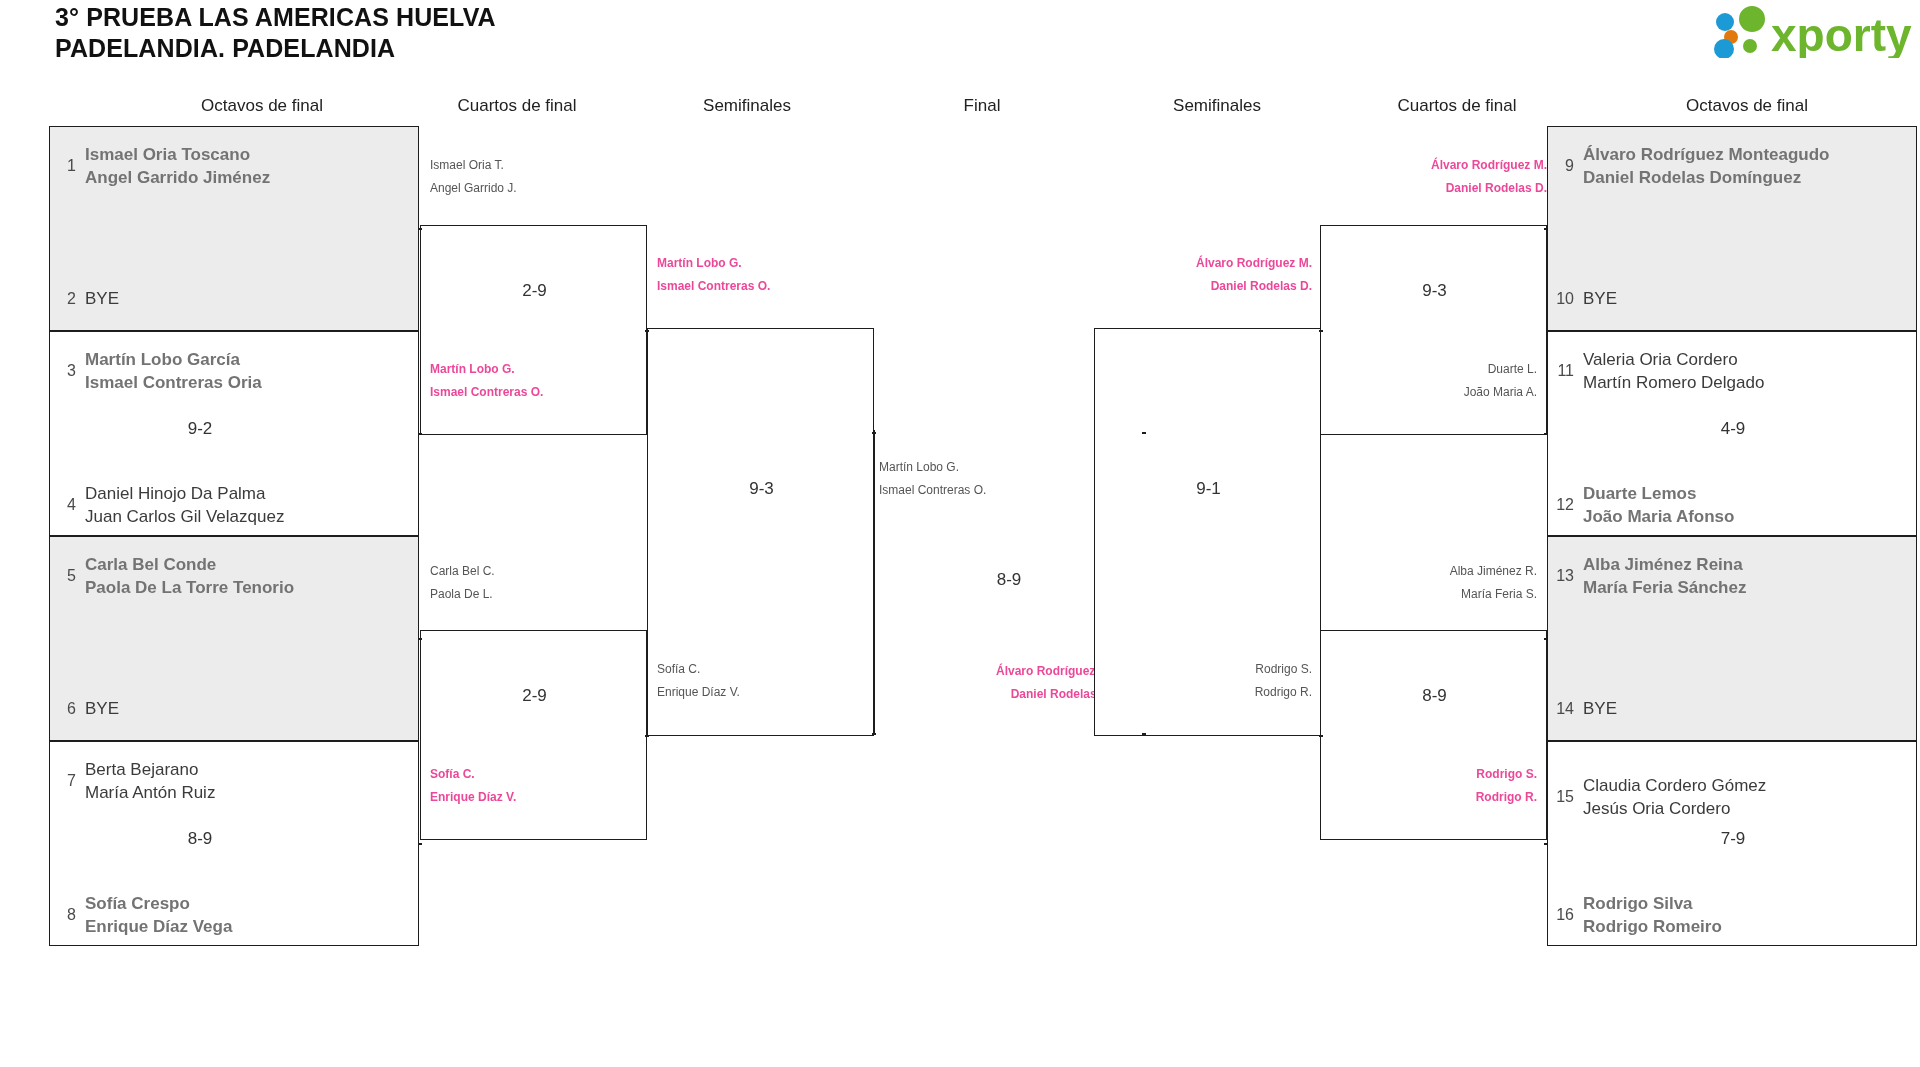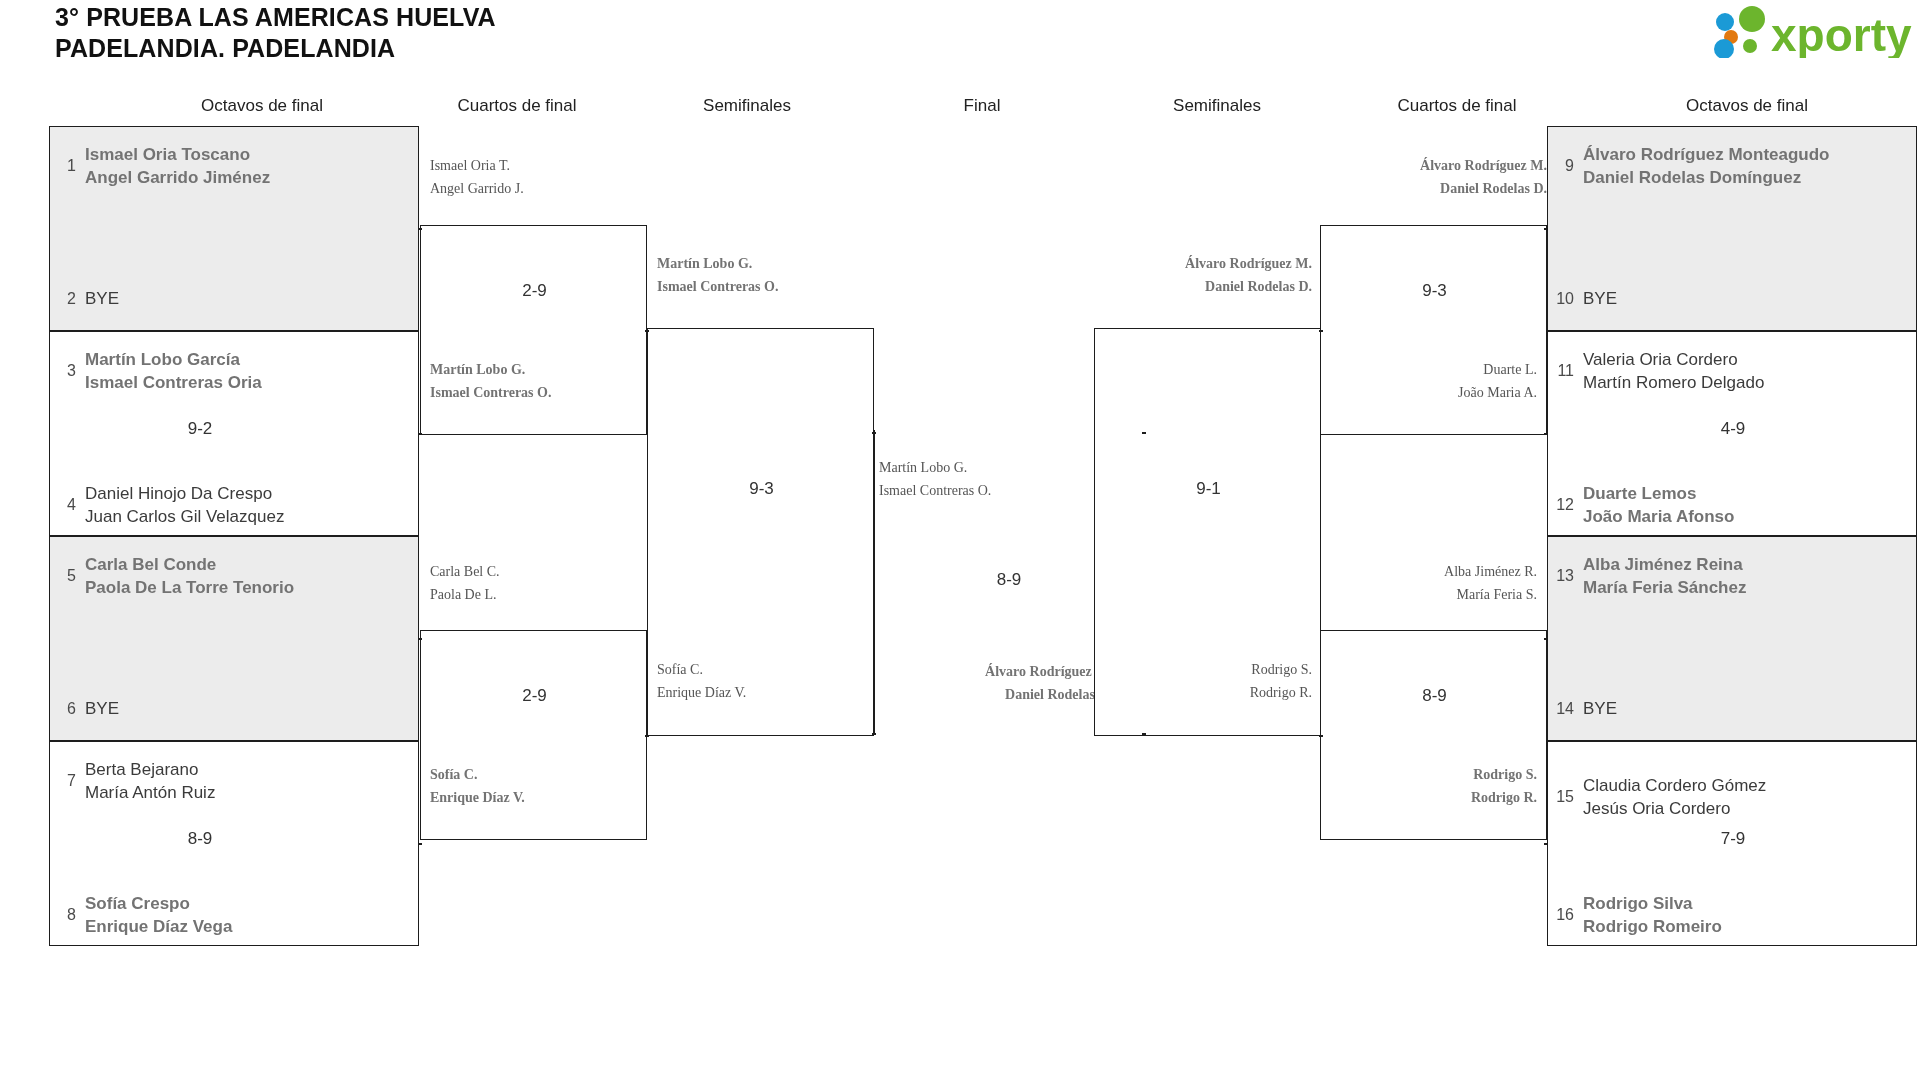--- a/index.html
+++ b/index.html
@@ -48,24 +48,24 @@
   .names.win { color: #737373; font-weight: 700; }
 
   
   .score {
     position: absolute; font-size: 17px; color: #333333;
     text-align: center; line-height: 20px; white-space: nowrap;
   }
 
   
   .lbl {
-    position: absolute; font-size: 14px; line-height: 23px;
-    white-space: pre-line; color: #555555; font-family: Liberation Serif, serif;
-  }
-  .lbl.win { color: #737373; font-weight: 700; }
+    position: absolute; font-size: 12px; line-height: 23px;
+    white-space: pre-line; color: #555555;
+  }
+  .lbl.win { color: #ec4899; font-weight: 700; }
   .lbl.ralign { text-align: right; }
 
   
   .ln { position: absolute; background: #1d1d1d; }
   .ln.h { height: 1.6px; }
 </style>
 </head>
 <body>
 
 <div id="root">
@@ -107,21 +107,21 @@
 
   <div class="mbox" style="left:2px;top:331px;width:370px;height:205px;">
     <div class="seedrow" style="left:4px;top:16px;">
       <span class="seednum">3</span>
       <span class="names win">Martín Lobo García
 Ismael Contreras Oria</span>
     </div>
     <div class="score" style="left:0;top:87px;width:300px;">9-2</div>
     <div class="seedrow" style="left:4px;top:150px;">
       <span class="seednum">4</span>
-      <span class="names">Daniel Hinojo Da Crespo
+      <span class="names">Daniel Hinojo Da Palma
 Juan Carlos Gil Velazquez</span>
     </div>
   </div>
 
   <div class="mbox shaded" style="left:2px;top:536px;width:370px;height:205px;">
     <div class="seedrow" style="left:4px;top:16px;">
       <span class="seednum">5</span>
       <span class="names win">Carla Bel Conde
 Paola De La Torre Tenorio</span>
     </div>

